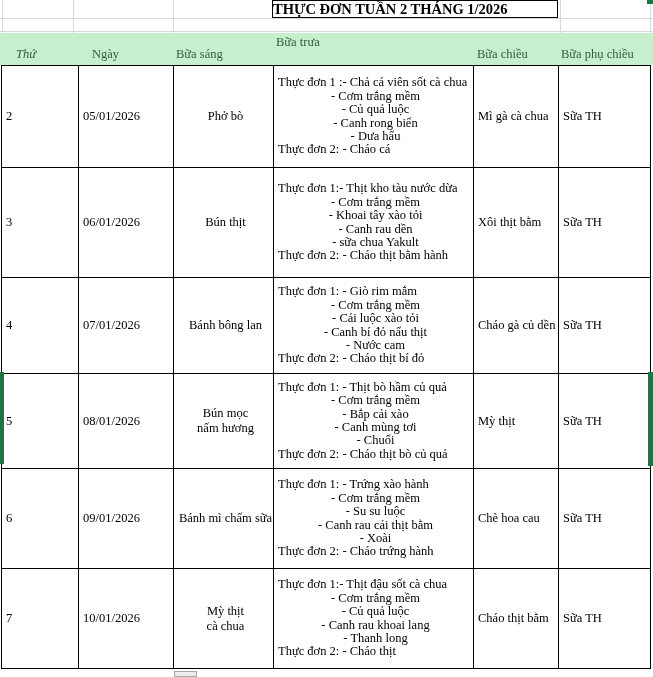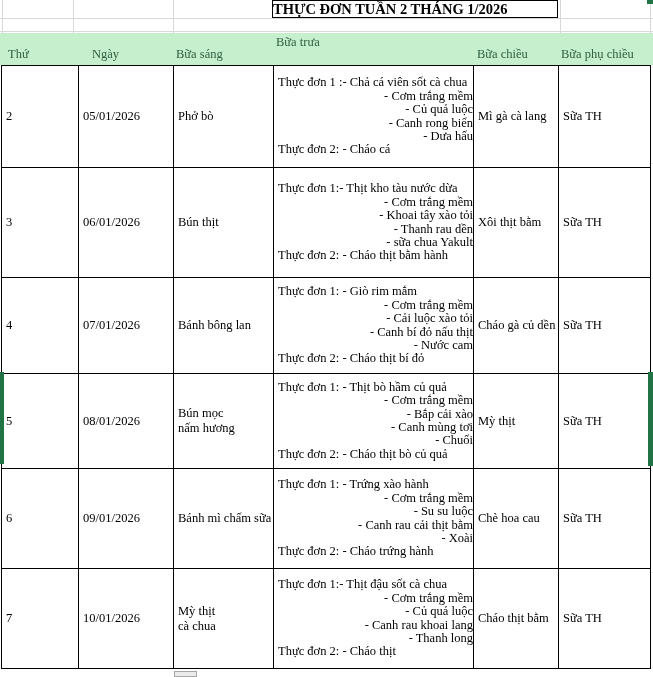--- a/index.html
+++ b/index.html
@@ -32,22 +32,22 @@
     position:absolute;left:1px;top:65px;border-collapse:collapse;
     table-layout:fixed;font-size:12.5px;
   }
   table.menu td{
     border:1px solid #000;vertical-align:middle;padding:0 0 0 4px;
     overflow:hidden;box-sizing:border-box;
   }
   td.c-day{padding-left:2px;}
   td.c-lunch{vertical-align:top;padding:3px 1px 0 3px;}
   .lunch-line{line-height:13.4px;white-space:nowrap;}
-  .lunch-line.mid{text-align:right;}
-  .bline{display:block;line-height:15px;}
+  .lunch-line.mid{text-align:center;}
+  .bline{display:block;line-height:15px;text-align:center;}
   
   .sel{position:absolute;background:var(--sel-green,#217346);}
   .sel-left{left:0;top:372px;width:4px;height:92px;}
   .sel-right{left:648px;top:372px;width:5px;height:94px;}
   .sel-corner{left:647px;top:0;width:6px;height:4px;}
   
   .handle-box{
     position:absolute;left:174px;top:671px;width:23px;height:6px;
     background:#ececec;border:1px solid #a6a6a6;box-sizing:border-box;
   }
@@ -61,21 +61,21 @@
 <div class="gridline" style="left:73px;top:0;width:1px;height:33px;"></div>
 <div class="gridline" style="left:173px;top:0;width:1px;height:33px;"></div>
 <div class="gridline" style="left:560px;top:0;width:1px;height:33px;"></div>
 <div class="gridline" style="left:650px;top:0;width:1px;height:33px;"></div>
 
 <div class="title-cell">
   <span>THỰC ĐƠN TUẦN 2 THÁNG 1/2026</span>
 </div>
 
 <div class="header-band">
-  <span class="hl" style="left:8px;">Thứ</span>
+  <span class="hl" style="left:16px;font-style:italic;">Thứ</span>
   <span class="hl" style="left:92px;">Ngày</span>
   <span class="hl" style="left:176px;">Bữa sáng</span>
   <span class="hl raised" style="left:276px;">Bữa trưa</span>
   <span class="hl" style="left:477px;">Bữa chiều</span>
   <span class="hl" style="left:561px;">Bữa phụ chiều</span>
 </div>
 
 <table class="menu">
   <colgroup>
     <col style="width:77px">
@@ -95,36 +95,36 @@
       <span class="bline"></span>
     </td>
     <td class="c-lunch">
       <div class="lunch-line">Thực đơn 1 :- Chả cá viên sốt cà chua</div>
       <div class="lunch-line mid">- Cơm trắng mềm</div>
       <div class="lunch-line mid">- Củ quả luộc</div>
       <div class="lunch-line mid">- Canh rong biển</div>
       <div class="lunch-line mid">- Dưa hấu</div>
       <div class="lunch-line">Thực đơn 2: - Cháo cá</div>
     </td>
-    <td>Mì gà cà lang</td>
+    <td>Mì gà cà chua</td>
     <td>Sữa TH</td>
   </tr>
 
   <tr style="height:110px;">
     <td class="c-day">3</td>
     <td>06/01/2026</td>
     <td>
       <span class="bline">Bún thịt</span>
       <span class="bline"></span>
     </td>
     <td class="c-lunch">
       <div class="lunch-line">Thực đơn 1:- Thịt kho tàu nước dừa</div>
       <div class="lunch-line mid">- Cơm trắng mềm</div>
       <div class="lunch-line mid">- Khoai tây xào tỏi</div>
-      <div class="lunch-line mid">- Thanh rau dền</div>
+      <div class="lunch-line mid">- Canh rau dền</div>
       <div class="lunch-line mid">- sữa chua Yakult</div>
       <div class="lunch-line">Thực đơn 2: - Cháo thịt bằm hành</div>
     </td>
     <td>Xôi thịt bằm</td>
     <td>Sữa TH</td>
   </tr>
 
   <tr style="height:96px;">
     <td class="c-day">4</td>
     <td>07/01/2026</td>

